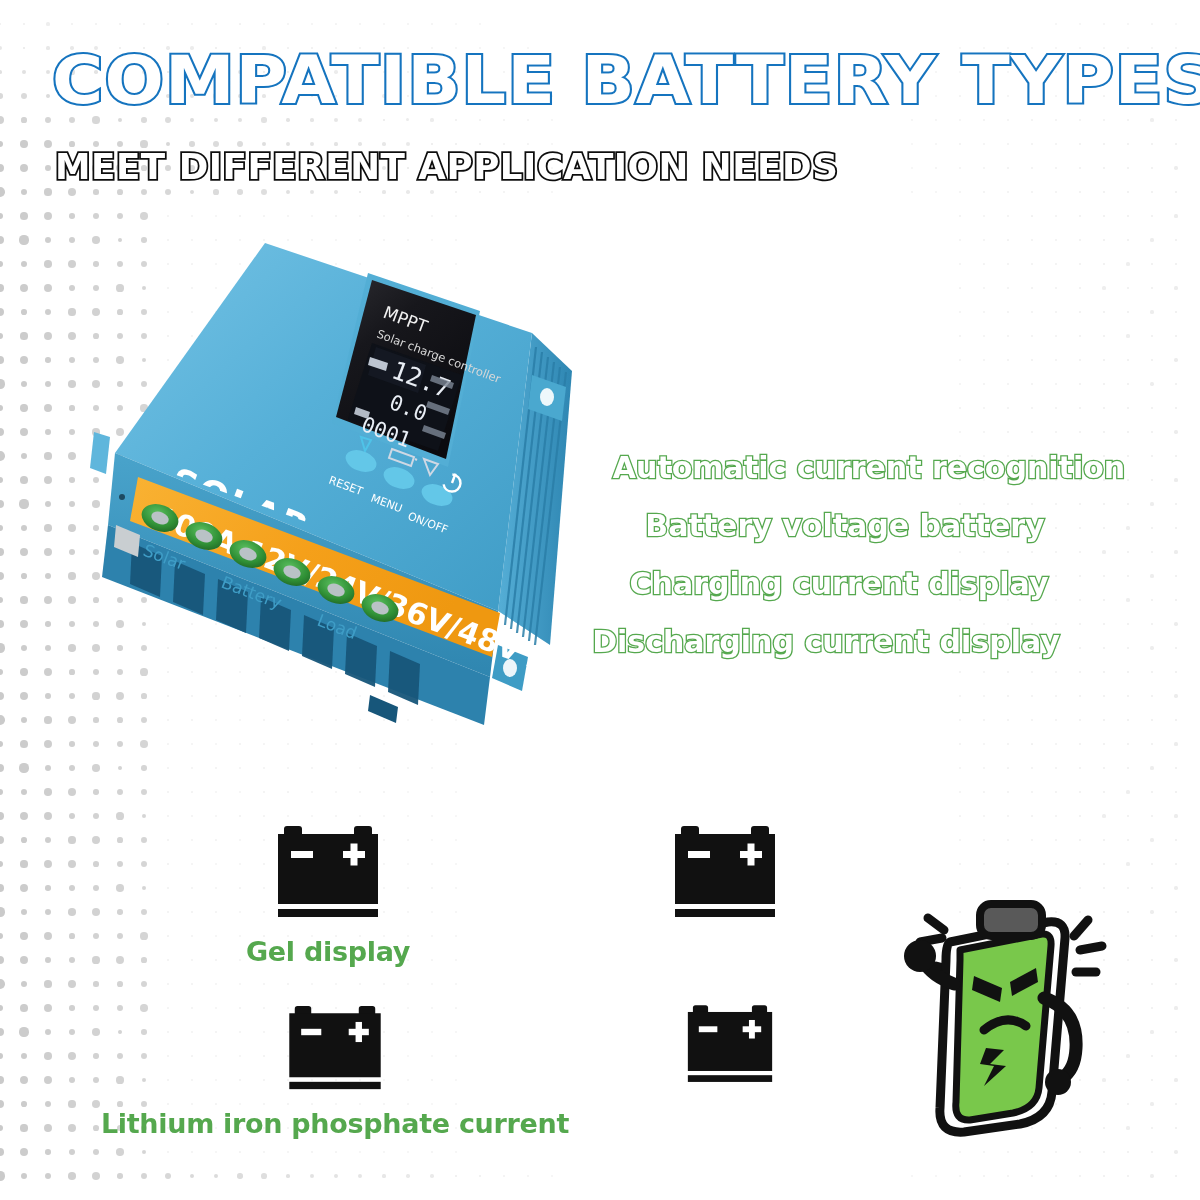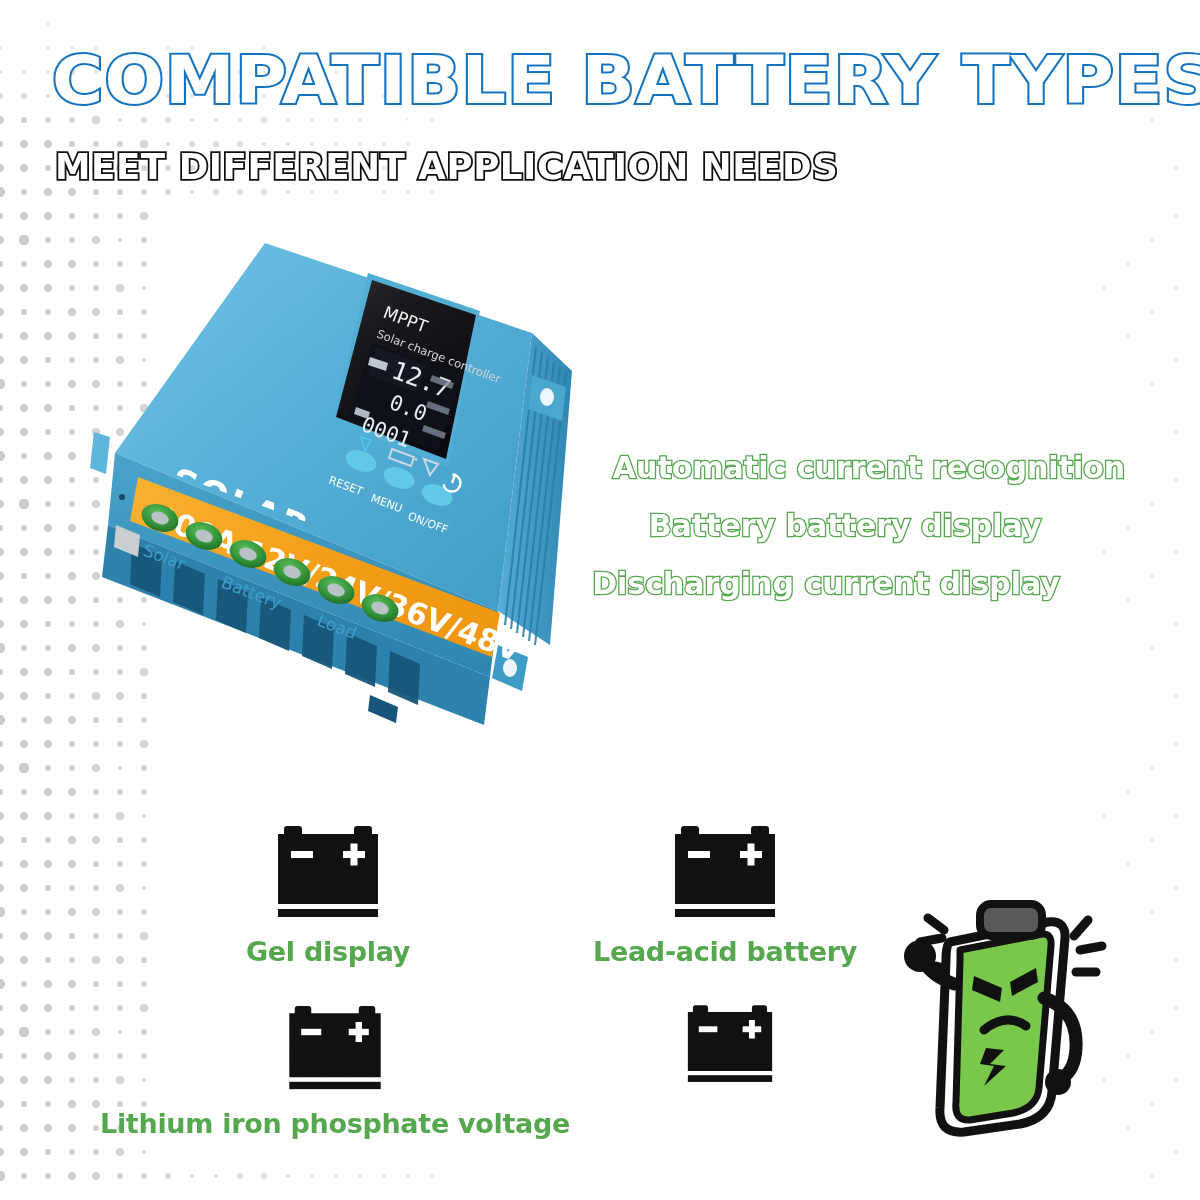--- a/index.html
+++ b/index.html
@@ -1601,21 +1601,22 @@
     <span class="dot" style="left:1126.5845095454545px;top:1174.5845095454545px;width:2.830980909090909px;height:2.830980909090909px;opacity:0.171"></span>
     <span class="dot" style="left:1150.3463036363637px;top:1174.3463036363637px;width:3.307392727272727px;height:3.307392727272727px;opacity:0.178"></span>
     <span class="dot" style="left:1174.8053877272728px;top:1174.8053877272728px;width:2.3892245454545455px;height:2.3892245454545455px;opacity:0.184"></span>
   </div>
 
 <div id="title">COMPATIBLE BATTERY TYPES</div>
 <div id="subtitle">MEET DIFFERENT APPLICATION NEEDS</div>
 
 <div id="features">
   <div class="feature f0">Automatic current recognition</div>
-  <div class="feature f1">Battery battery display</div>
+  <div class="feature f1">Battery voltage battery</div>
+  <div class="feature f2">Charging current display</div>
   <div class="feature f3">Discharging current display</div>
 </div>
 
 <div id="device-wrap">
 <svg viewBox="0 0 560 560" xmlns="http://www.w3.org/2000/svg">
   <defs>
     <linearGradient id="bodyGrad" x1="0" y1="0" x2="1" y2="1">
       <stop offset="0%" stop-color="#74c2e4"></stop>
       <stop offset="45%" stop-color="#56b0d8"></stop>
       <stop offset="100%" stop-color="#3f9cc6"></stop>
@@ -1798,34 +1799,33 @@
 <div class="bt-cell" id="cell-1">
   <svg class="bt-icon" width="140" height="104" viewBox="0 0 140 104">
     <rect x="26" y="6" width="18" height="12" rx="3" fill="#111"></rect>
     <rect x="96" y="6" width="18" height="12" rx="3" fill="#111"></rect>
     <rect x="20" y="14" width="100" height="70" fill="#111"></rect>
     <rect x="20" y="89" width="100" height="8" fill="#111"></rect>
     <rect x="33" y="31" width="22" height="7" fill="#fff"></rect>
     <rect x="85" y="31" width="22" height="7" fill="#fff"></rect>
     <rect x="92.5" y="23.5" width="7" height="22" fill="#fff"></rect>
   </svg>
-  <div class="bt-label">Lead-acid battery</div>
 </div>
 
 <div class="bt-cell" id="cell-2">
   <svg class="bt-icon" width="128" height="96" viewBox="0 0 140 104">
     <rect x="26" y="6" width="18" height="12" rx="3" fill="#111"></rect>
     <rect x="96" y="6" width="18" height="12" rx="3" fill="#111"></rect>
     <rect x="20" y="14" width="100" height="70" fill="#111"></rect>
     <rect x="20" y="89" width="100" height="8" fill="#111"></rect>
     <rect x="33" y="31" width="22" height="7" fill="#fff"></rect>
     <rect x="85" y="31" width="22" height="7" fill="#fff"></rect>
     <rect x="92.5" y="23.5" width="7" height="22" fill="#fff"></rect>
   </svg>
-  <div class="bt-label">Lithium iron phosphate voltage</div>
+  <div class="bt-label">Lithium iron phosphate current</div>
 </div>
 
 <div class="bt-cell" id="cell-3">
   <svg class="bt-icon" width="118" height="88" viewBox="0 0 140 104">
     <rect x="26" y="6" width="18" height="12" rx="3" fill="#111"></rect>
     <rect x="96" y="6" width="18" height="12" rx="3" fill="#111"></rect>
     <rect x="20" y="14" width="100" height="70" fill="#111"></rect>
     <rect x="20" y="89" width="100" height="8" fill="#111"></rect>
     <rect x="33" y="31" width="22" height="7" fill="#fff"></rect>
     <rect x="85" y="31" width="22" height="7" fill="#fff"></rect>

